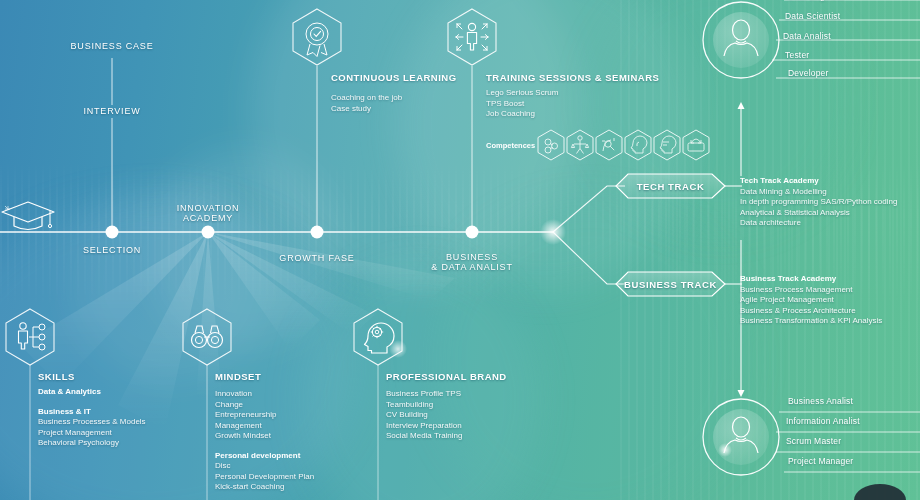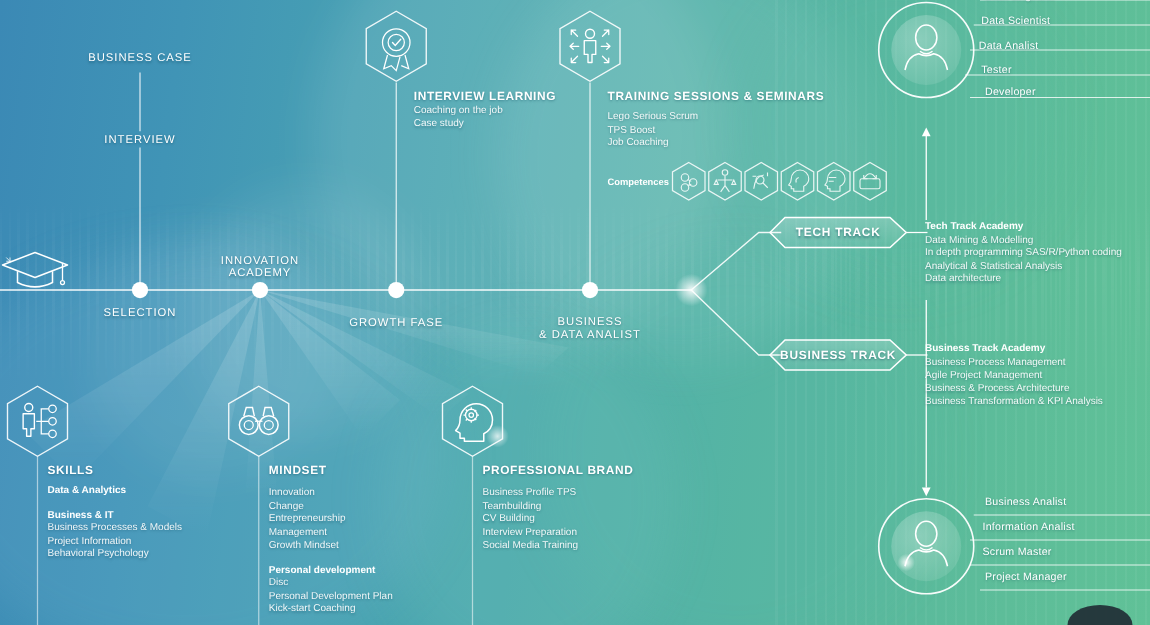--- a/index.html
+++ b/index.html
@@ -291,22 +291,22 @@
   <div class="txt mile" style="left:62px;top:106px;width:100px;">INTERVIEW</div>
 
   <div class="txt mile" style="left:62px;top:245px;width:100px;">SELECTION</div>
   <div class="txt mile" style="left:158px;top:203px;width:100px;">INNOVATION</div>
   <div class="txt mile" style="left:158px;top:213px;width:100px;">ACADEMY</div>
   <div class="txt mile" style="left:257px;top:253px;width:120px;">GROWTH FASE</div>
   <div class="txt mile" style="left:412px;top:252px;width:120px;">BUSINESS</div>
   <div class="txt mile" style="left:412px;top:262px;width:120px;">&amp; DATA ANALIST</div>
 
   <div class="txt" style="left:331px;top:72px;width:150px;">
-    <div class="head">INTERVIEW LEARNING</div>
-    <div class="body" style="margin-top:0;">
+    <div class="head">CONTINUOUS LEARNING</div>
+    <div class="body" style="margin-top:10px;">
       <div>Coaching on the job</div>
       <div>Case study</div>
     </div>
   </div>
 
   <div class="txt" style="left:486px;top:72px;width:180px;">
     <div class="head">TRAINING SESSIONS &amp; SEMINARS</div>
     <div class="body" style="margin-top:5px;">
       <div>Lego Serious Scrum</div>
       <div>TPS Boost</div>
@@ -314,21 +314,21 @@
     </div>
   </div>
   <div class="txt comp-word" style="left:486px;top:141px;">Competences</div>
 
   <div class="txt" style="left:38px;top:371px;width:175px;">
     <div class="head">SKILLS</div>
     <div class="sub" style="margin-top:5px;">Data &amp; Analytics</div>
     <div class="sub" style="margin-top:9px;">Business &amp; IT</div>
     <div class="body">
       <div>Business Processes &amp; Models</div>
-      <div>Project Information</div>
+      <div>Project Management</div>
       <div>Behavioral Psychology</div>
 
     </div>
   </div>
 
   <div class="txt" style="left:386px;top:371px;width:170px;">
     <div class="head">PROFESSIONAL BRAND</div>
     <div class="body" style="margin-top:7px;">
       <div>Business Profile TPS</div>
       <div>Teambuilding</div>

